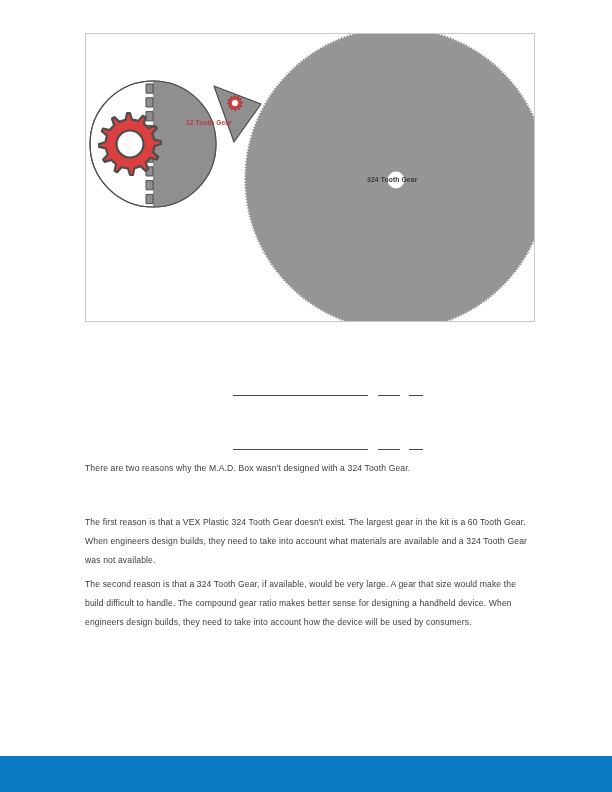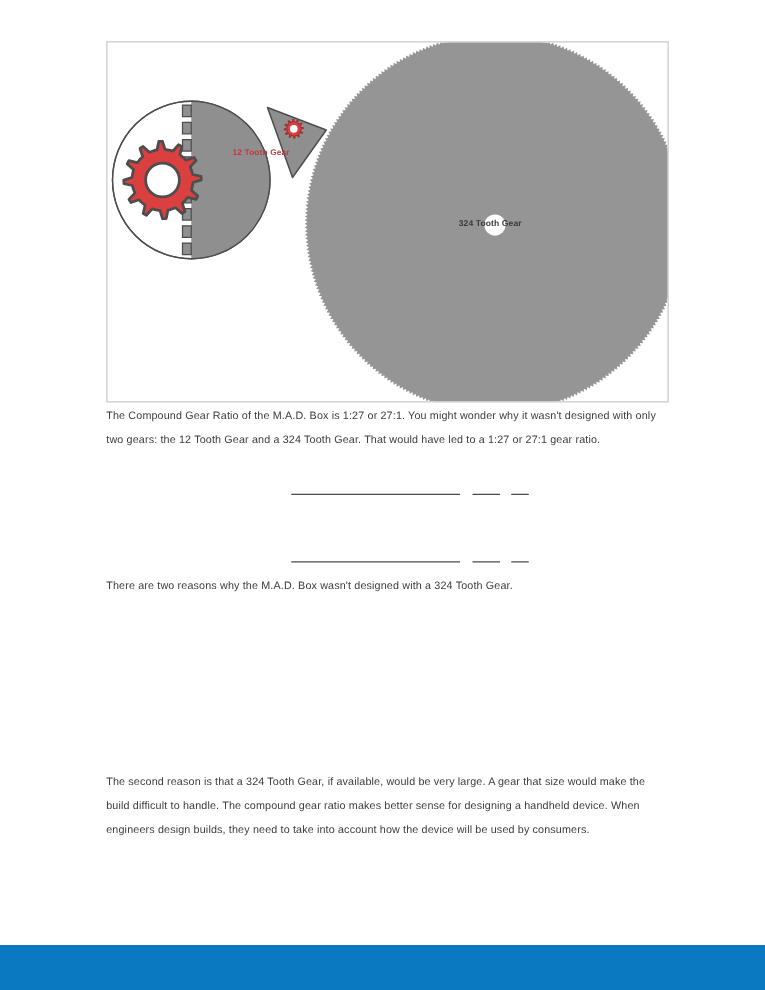--- a/index.html
+++ b/index.html
@@ -73,21 +73,21 @@
     width: 440px;
     font-family: "Liberation Sans", sans-serif;
     font-size: 8.6px;
     line-height: 19.2px;
     color: #3c3c3c;
     letter-spacing: 0.12px;
   }
   .para-1 { top: 323px; width: 443px; }
   .para-2 { top: 459px; }
   .para-3 { top: 513px; width: 446px; }
-  .para-4 { top: 575px; width: 443px; margin-top: 41px; }
+  .para-4 { top: 575px; width: 443px; }
 
   
   .answer-group {
     position: absolute;
     height: 2px;
   }
   .answer-1 { left: 233px; top: 395px; }
   .answer-2 { left: 233px; top: 449px; }
 
   .rule {
@@ -178,34 +178,34 @@
 
         </g>
       </svg>
 
       <div class="fig-label label-12">12 Tooth Gear</div>
 
       <div class="fig-label label-324">324 Tooth Gear</div>
     </div>
   </div>
 
-  <div class="body-text para-1">The Compound Gear Ratio of the M.A.D. Box is 1:27 or 27:1. You might wonder why it wasn't designed with only two gears: the 12 Tooth Gear and a 324 Tooth Gear. That would have led to a 1:27 or 27:1 gear ratio.</div>
 
   <div class="answer-group answer-1">
     <div class="rule rule-long"></div>
     <div class="rule rule-mid"></div>
     <div class="rule rule-short"></div>
   </div>
 
   <div class="answer-group answer-2">
     <div class="rule rule-long"></div>
     <div class="rule rule-mid"></div>
     <div class="rule rule-short"></div>
   </div>
 
   <div class="body-text para-2">There are two reasons why the M.A.D. Box wasn't designed with a 324 Tooth Gear.</div>
 
+  <div class="body-text para-3">The first reason is that a VEX Plastic 324 Tooth Gear doesn't exist. The largest gear in the kit is a 60 Tooth Gear. When engineers design builds, they need to take into account what materials are available and a 324 Tooth Gear was not available.</div>
 
   <div class="body-text para-4">The second reason is that a 324 Tooth Gear, if available, would be very large. A gear that size would make the build difficult to handle. The compound gear ratio makes better sense for designing a handheld device. When engineers design builds, they need to take into account how the device will be used by consumers.</div>
 
   <div class="footer-bar"></div>
 
 </div>
 
 </body></html>

